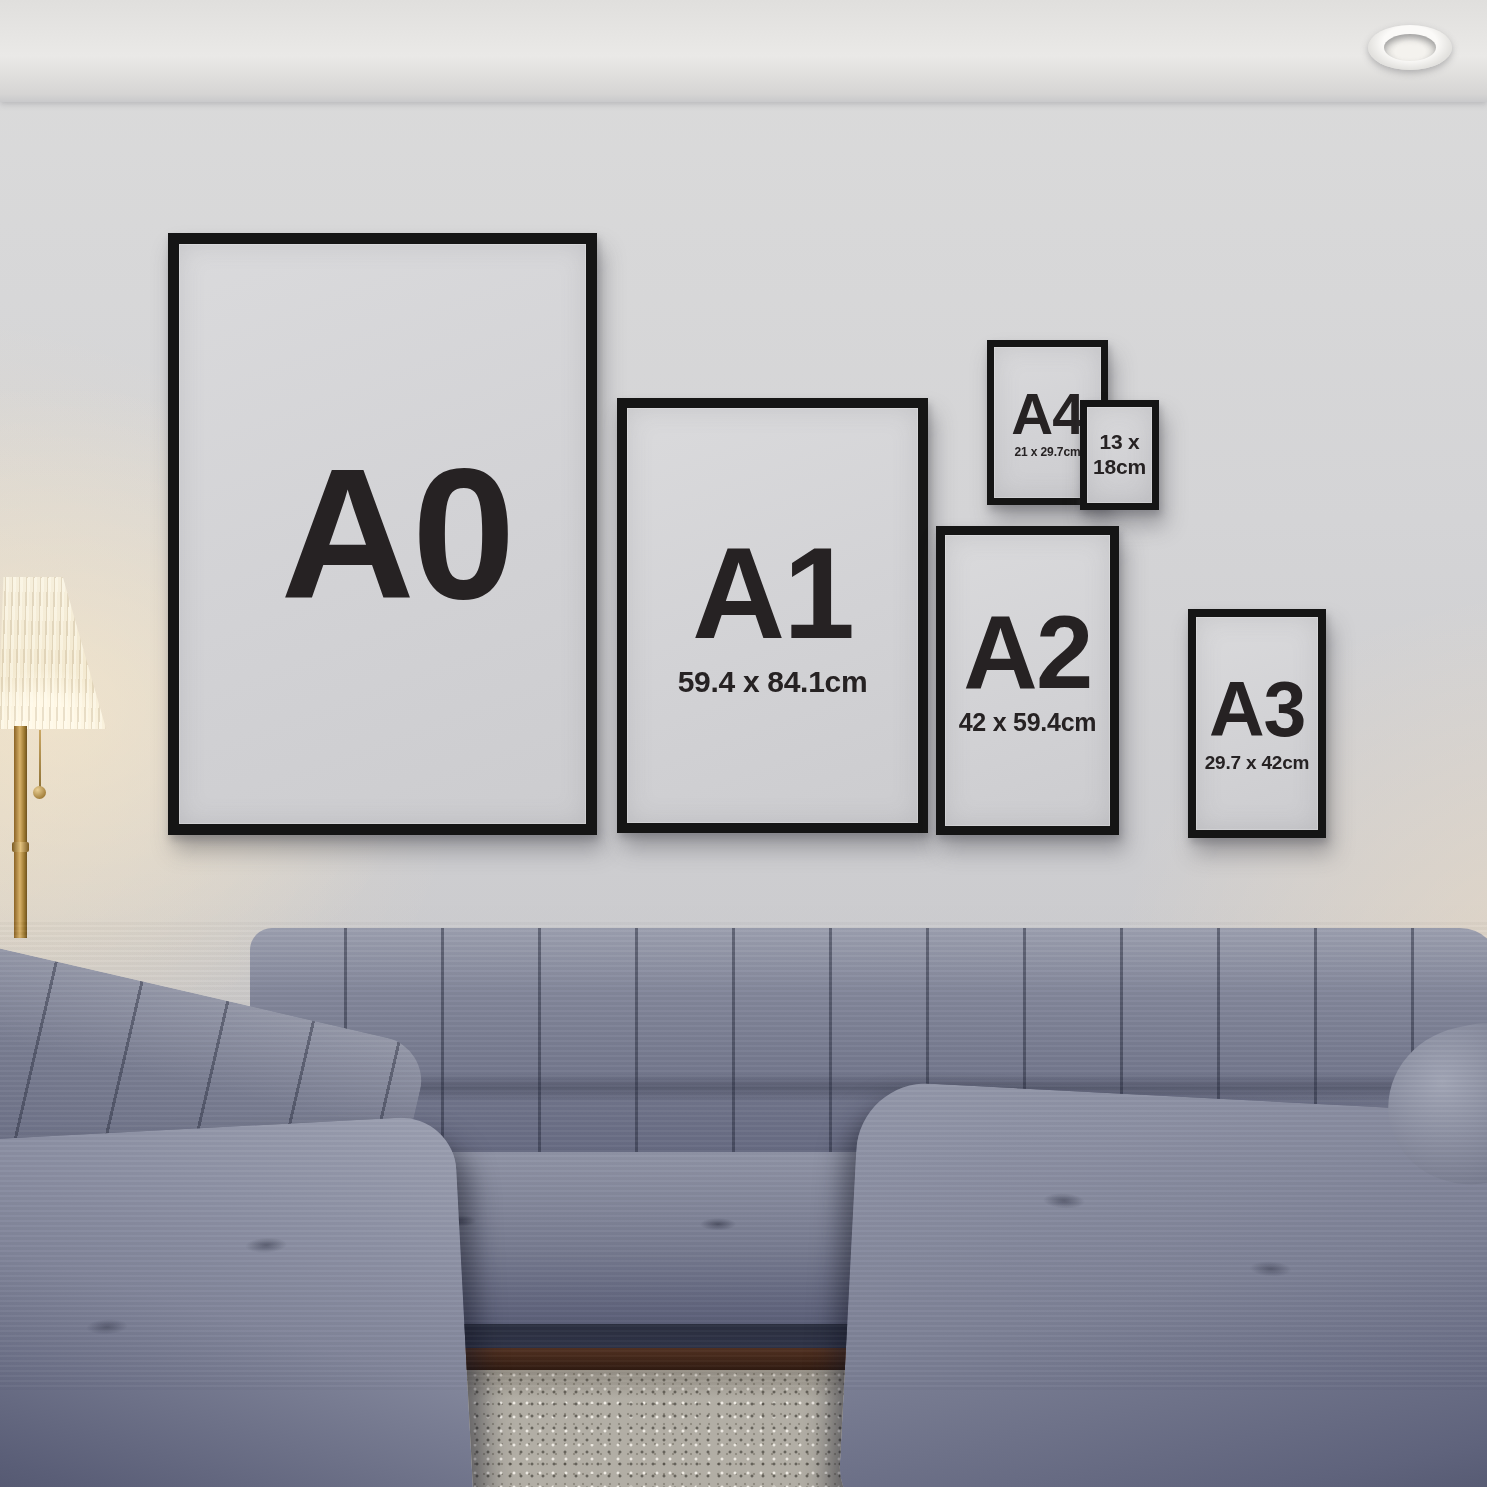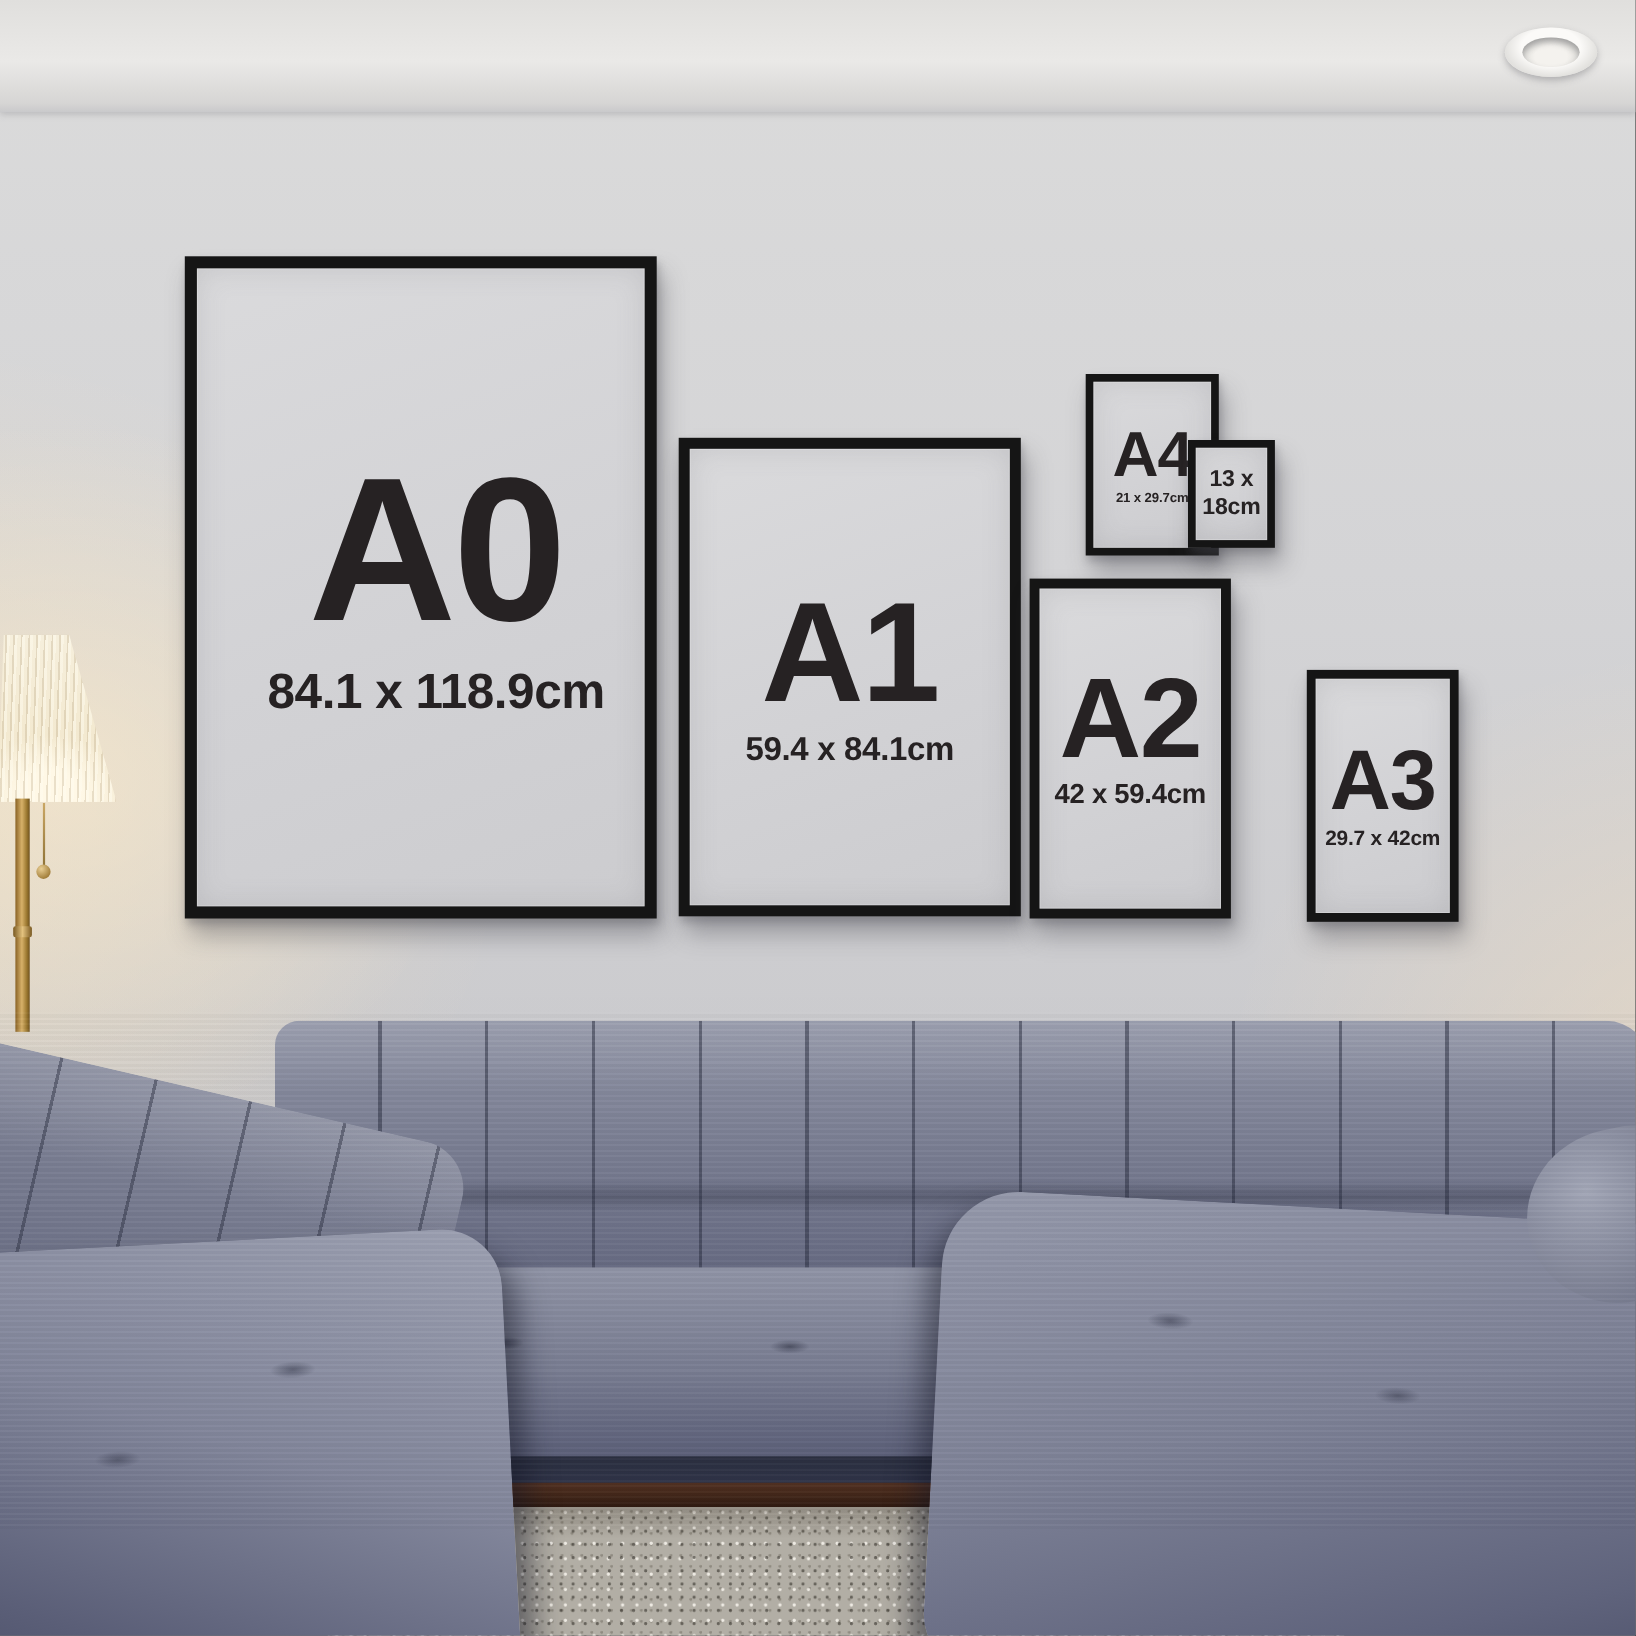--- a/index.html
+++ b/index.html
@@ -78,21 +78,21 @@
   .f-a0 .size{font-size:45px;margin-top:14px;}
   .f-a0 .poster{transform:translateY(0);}
   .f-a1{left:617px;top:398px;width:311px;height:435px;}
   .f-a1 .poster{inset:10px;justify-content:center;}
   .f-a1 .label{font-size:129px;}
   .f-a1 .size{font-size:30px;margin-top:10px;}
   .f-a4{left:947px;top:340px;width:121px;height:165px;margin-left:40px;}
   .f-a4 .poster{inset:7px;}
   .f-a4 .label{font-size:58px;}
   .f-a4 .size{font-size:12px;margin-top:3px;}
-  .f-s13{left:1080px;top:400px;width:79px;height:98px;}
+  .f-s13{left:1080px;top:400px;width:79px;height:110px;}
   .f-s13 .poster{inset:7px;}
   .f-s13 .size{font-size:21px;line-height:1.18;}
   .f-a2{left:936px;top:526px;width:183px;height:309px;}
   .f-a2 .poster{inset:9px;}
   .f-a2 .label{font-size:103px;}
   .f-a2 .size{font-size:25px;margin-top:6px;}
   .f-a2 .content-shift{transform:translateY(-10px);}
   .f-a3{left:1188px;top:609px;width:138px;height:229px;}
   .f-a3 .poster{inset:8px;}
   .f-a3 .label{font-size:77px;}
@@ -192,21 +192,20 @@
     <div class="lamp-shade"></div>
     <div class="lamp-pole"></div>
     <div class="lamp-collar"></div>
     <div class="lamp-chain"></div>
     <div class="lamp-ball"></div>
   </div>
 
   <div class="frame f-a0">
     <div class="poster">
       <div class="label">A0</div>
-      <div class="size">84.1 x 118.9cm</div>
     </div>
   </div>
 
   <div class="frame f-a1">
     <div class="poster">
       <div class="label">A1</div>
       <div class="size">59.4 x 84.1cm</div>
     </div>
   </div>
 

